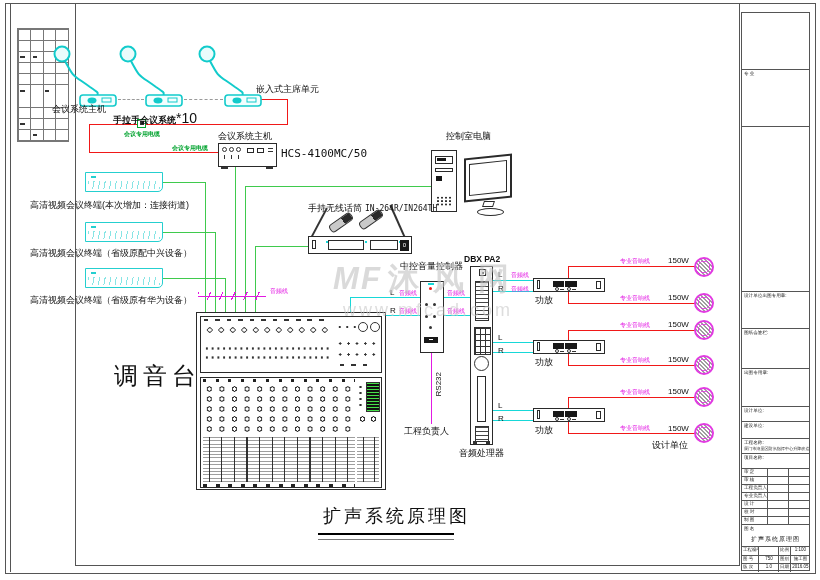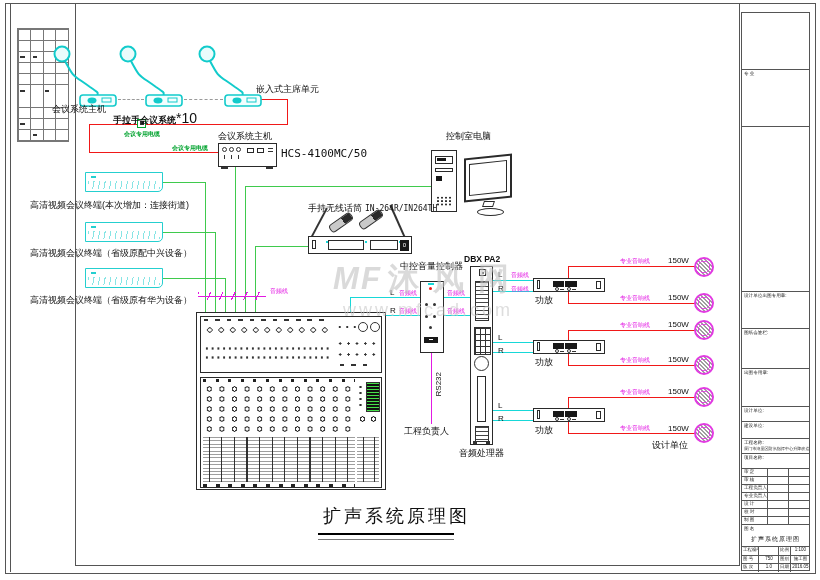--- a/index.html
+++ b/index.html
@@ -201,20 +201,21 @@
   <div class="hmic" style="left:358px;top:215px;transform:rotate(-35deg)"></div>
   <div class="dev" style="left:308px;top:236px;width:104px;height:18px"></div>
   <div class="dev" style="left:312px;top:240px;width:4px;height:9px;border-width:1px"></div>
   <div class="dev" style="left:328px;top:240px;width:36px;height:10px;border-width:1px"></div>
   <div class="tick" style="left:326px;top:241px;width:2px;height:2px;background:#17d8d8"></div>
   <div class="tick" style="left:365px;top:241px;width:2px;height:2px;background:#17d8d8"></div>
   <div class="dev" style="left:370px;top:240px;width:28px;height:10px;border-width:1px"></div>
   <div class="tick" style="left:399px;top:241px;width:2px;height:2px;background:#17d8d8"></div>
   <div class="bar" style="left:400px;top:240px;width:9px;height:11px;color:#fff;font-size:6px;text-align:center;line-height:11px"><span>0</span></div>
 
+  <div class="lbl big" style="left:114px;top:362px">调音台</div>
   <div class="dev" style="left:196px;top:312px;width:190px;height:178px;border-width:1.6px"></div>
   <div class="dev" style="left:200px;top:316px;width:182px;height:57px;border-width:1px"></div>
   <div class="mx-dash" style="left:204px;top:319px;width:126px;height:2px"></div>
   <div class="mx-knobs" style="left:204px;top:323px;width:126px;height:14px;background-size:11.5px 14px"></div>
   <div class="mx-dots" style="left:204px;top:344px;width:126px;height:18px;background-size:5.75px 9px"></div>
   <div class="mx-dots" style="left:336px;top:324px;width:30px;height:6px;background-size:7.5px 6px"></div>
   <div class="ring" style="left:358px;top:322px;width:10px;height:10px;border-width:1.4px"></div>
   <div class="ring" style="left:370px;top:322px;width:10px;height:10px;border-width:1.4px"></div>
   <div class="mx-dots" style="left:336px;top:338px;width:42px;height:22px;background-size:8.4px 11px"></div>
   <div class="mx-dash" style="left:340px;top:364px;width:30px;height:2px"></div>

